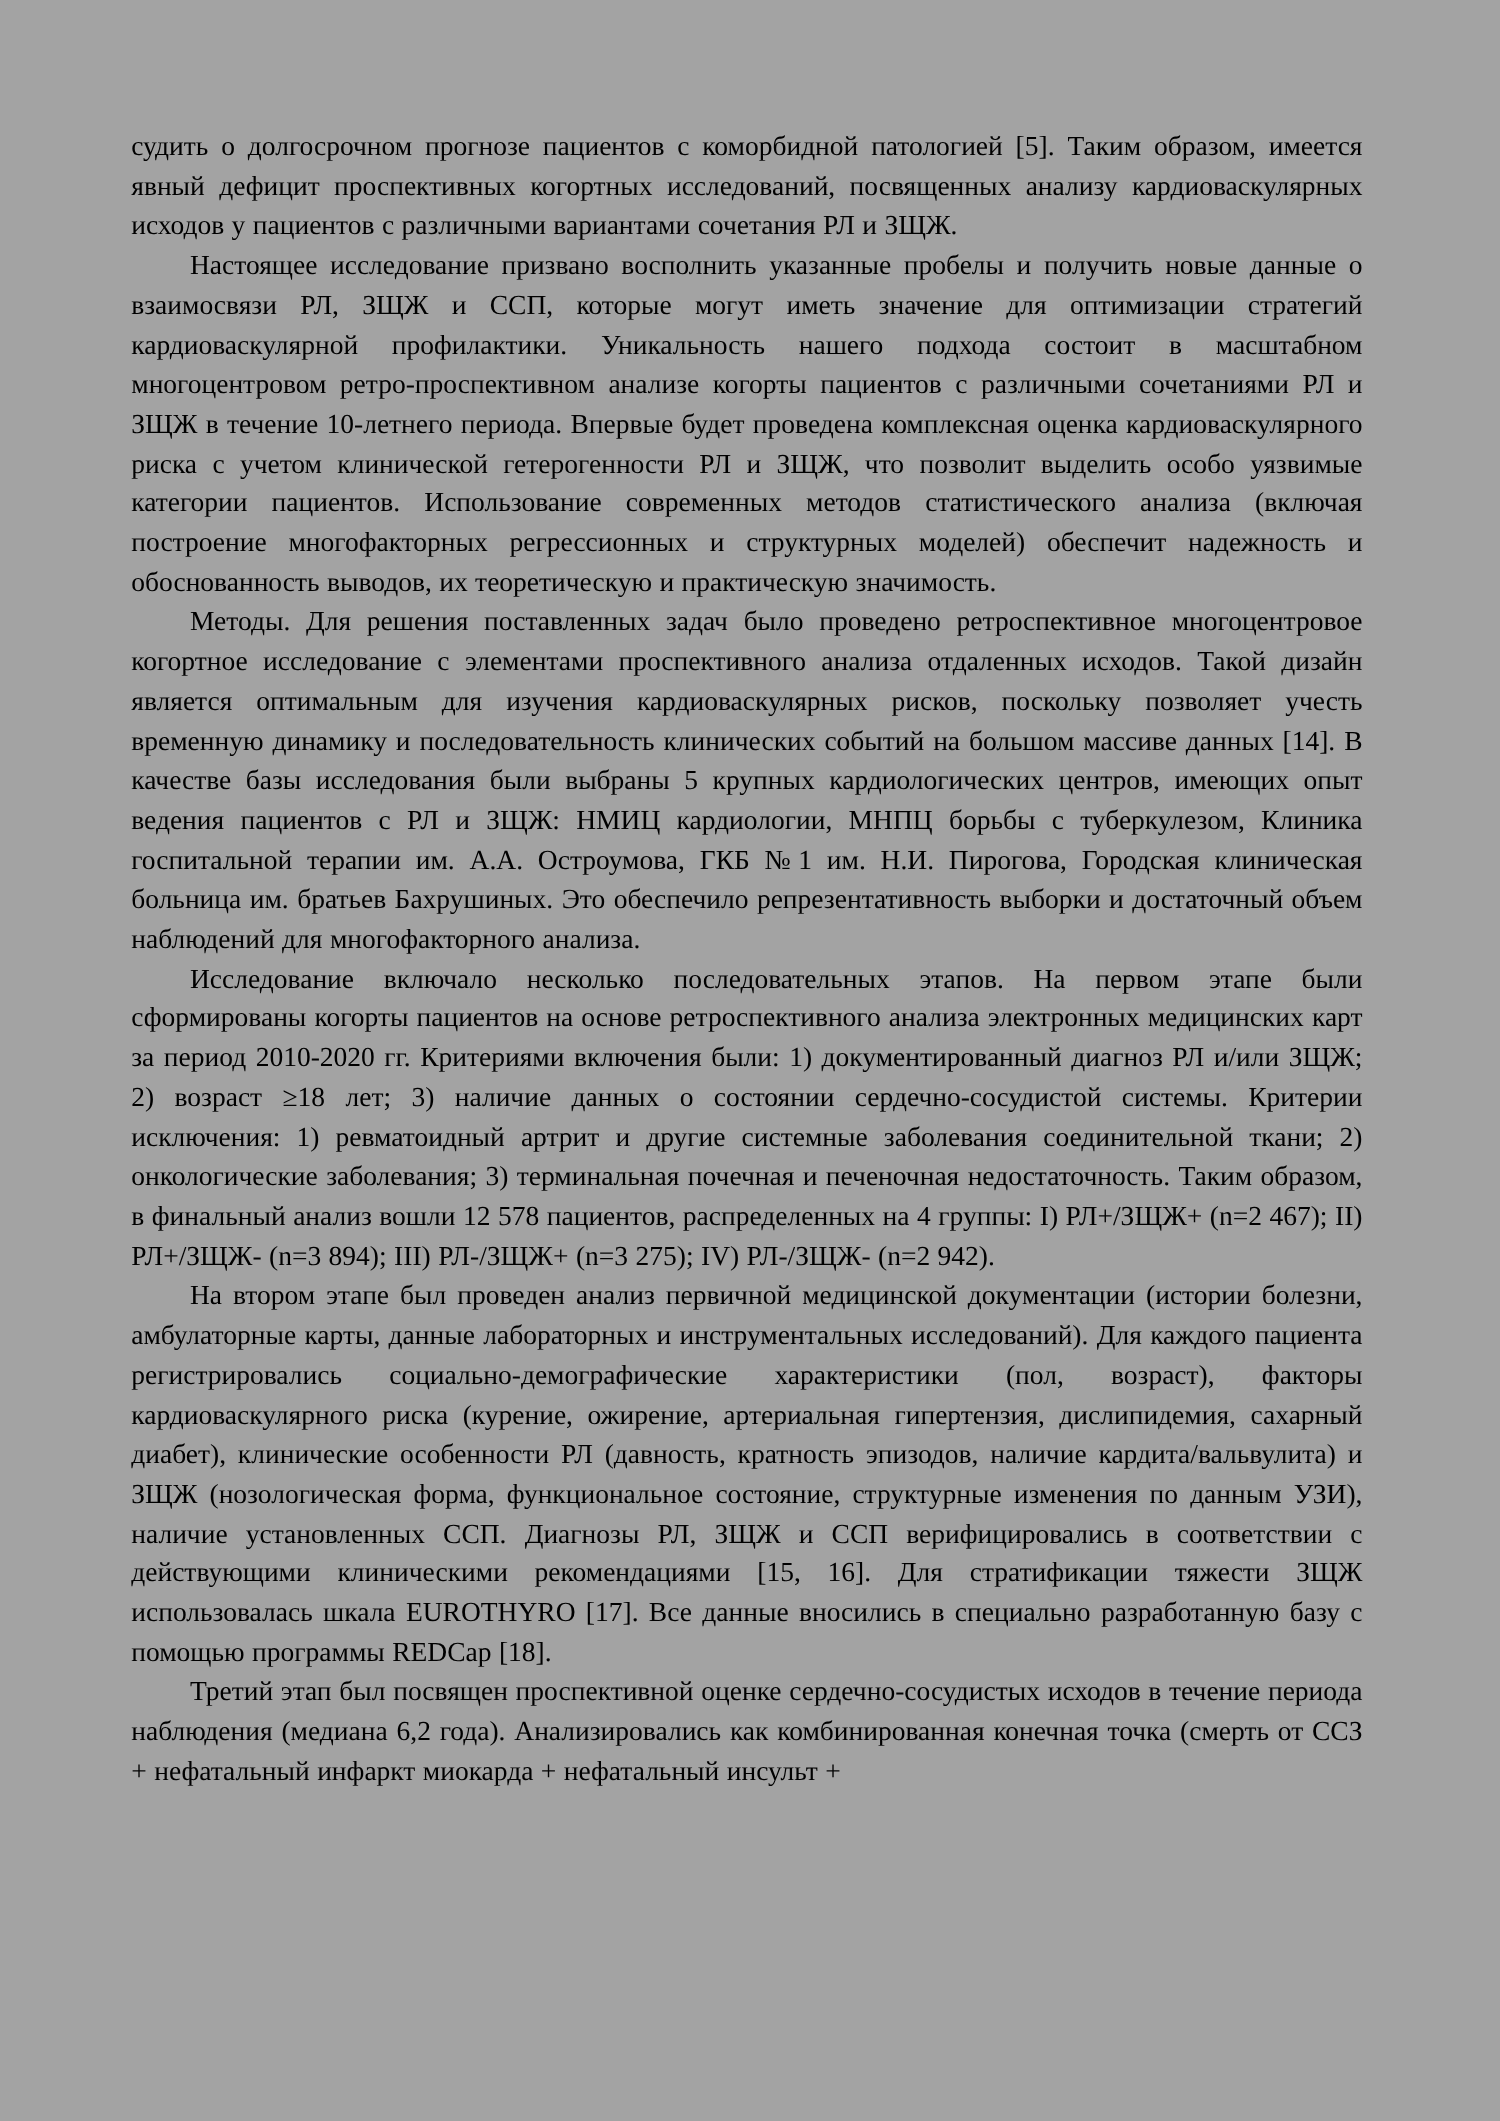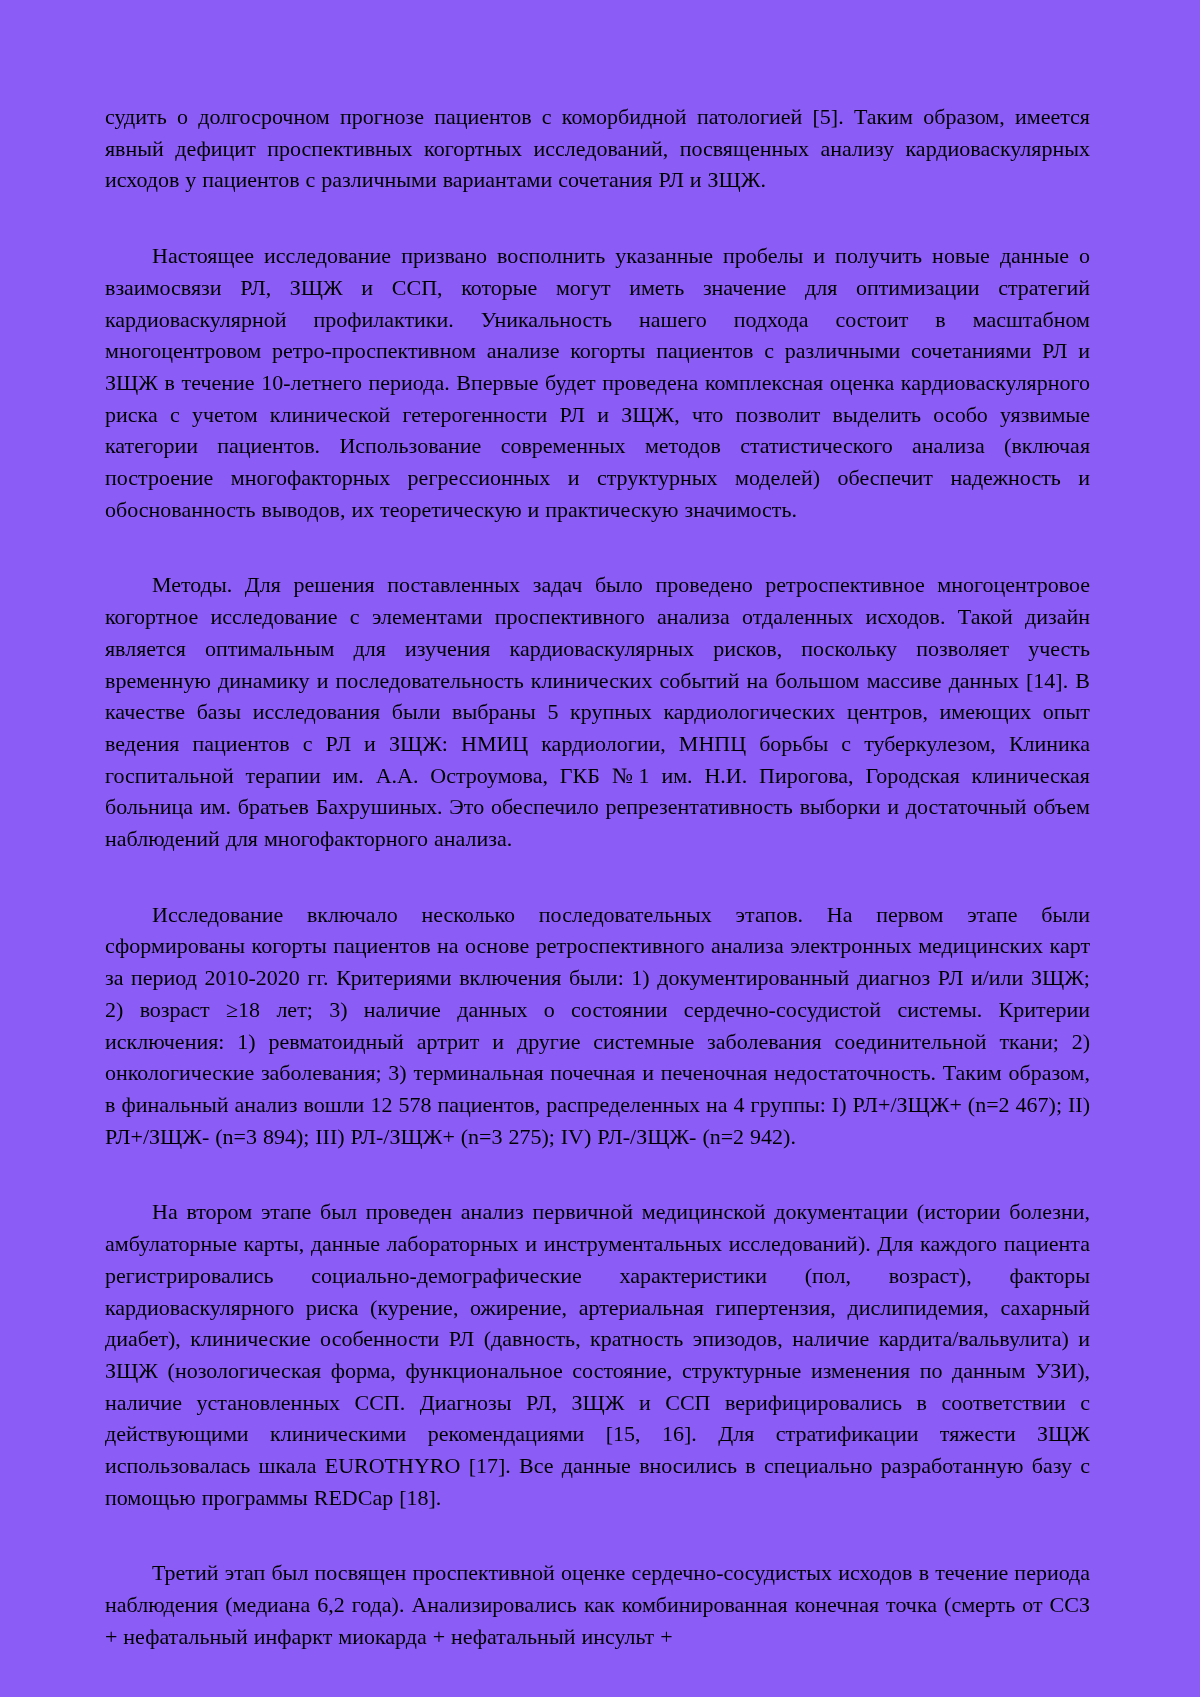--- a/index.html
+++ b/index.html
@@ -11,35 +11,34 @@
     width: 1200px;
     height: 1697px;
     overflow: hidden;
     font-family: "Liberation Serif", "DejaVu Serif", serif;
   }
   .page {
     box-sizing: border-box;
     width: 1200px;
     height: 1697px;
     padding: 101px 110px 0 105px;
-    background: #8b5cf6;
+    background: #a3a3a3;
     color: #000000;
   }
   p.para {
     margin: 0;
     padding: 0;
     font-size: 22px;
     line-height: 31.7px;
     text-align: justify;
     color: #000000;
     word-spacing: 0.02em;
   }
   p.para.indent {
     text-indent: 47px;
-    margin-top: 44px;
   }
   .lead {
     font-weight: normal;
   }
 </style>
 </head>
 <body>
 
 <div class="page">
 

